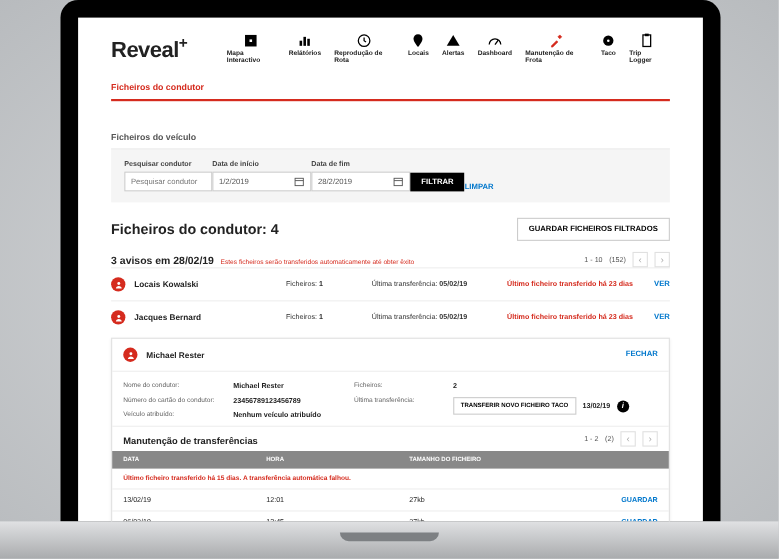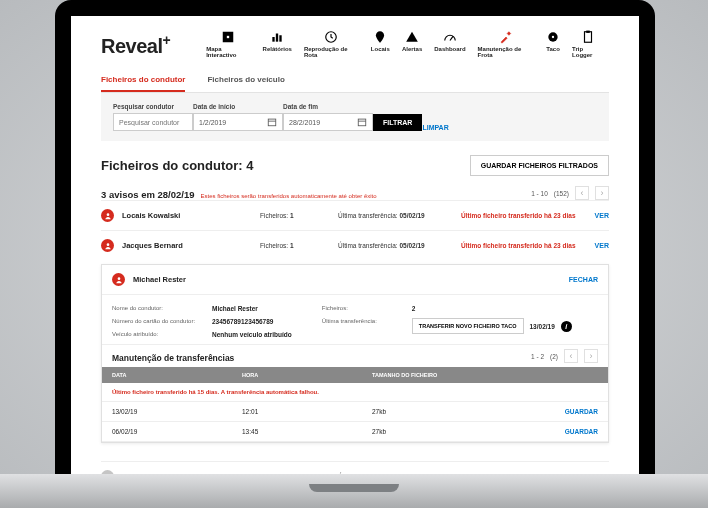--- a/index.html
+++ b/index.html
@@ -17,21 +17,21 @@
   .header { display:flex; align-items:flex-end; gap:0; border-bottom:1px solid transparent; }
   .brand { font-size:20px; font-weight:800; letter-spacing:-0.5px; margin-right:30px;}
   .brand sup { font-size:14px; font-weight:800; }
   .nav { display:flex; gap:0; }
   .nav-item { display:flex; flex-direction:column; align-items:center; font-size:6px; font-weight:bold; padding:0 6px; color:#222; position:relative;}
   .nav-icon { width:14px; height:14px; margin-bottom:2px; display:flex; align-items:center; justify-content:center;}
   .nav-item.active .nav-icon svg path, .nav-item.active .nav-icon svg circle { fill:#d52b1e; stroke:#d52b1e;}
   .nav-item svg { width:14px; height:14px; }
 
   
-  .tabs { display:flex; gap:22px; margin-top:10px; border-bottom:1px solid #e3e3e3; }
+  .tabs { display:flex; gap:22px; margin-top:10px; border-bottom:1px solid #e3e3e3;flex-direction:column; }
   .tab { font-size:8px; font-weight:bold; padding:6px 0; color:#555; cursor:pointer;}
   .tab.active { color:#d52b1e; border-bottom:2px solid #d52b1e; }
 
   
   .filter-bar { background:#f5f5f5; padding:10px 12px; display:flex; align-items:flex-end; margin-top:0;}
   .field { display:flex; flex-direction:column; gap:3px;}
   .field-label { font-size:6.5px; color:#444; font-weight:bold;}
   .input { height:18px; border:1px solid #ccc; background:#fff; font-size:7px; padding:0 5px; color:#555;}
   .input.search { width:80px; }
   .input.date { width:90px; display:flex; align-items:center; justify-content:space-between; }

